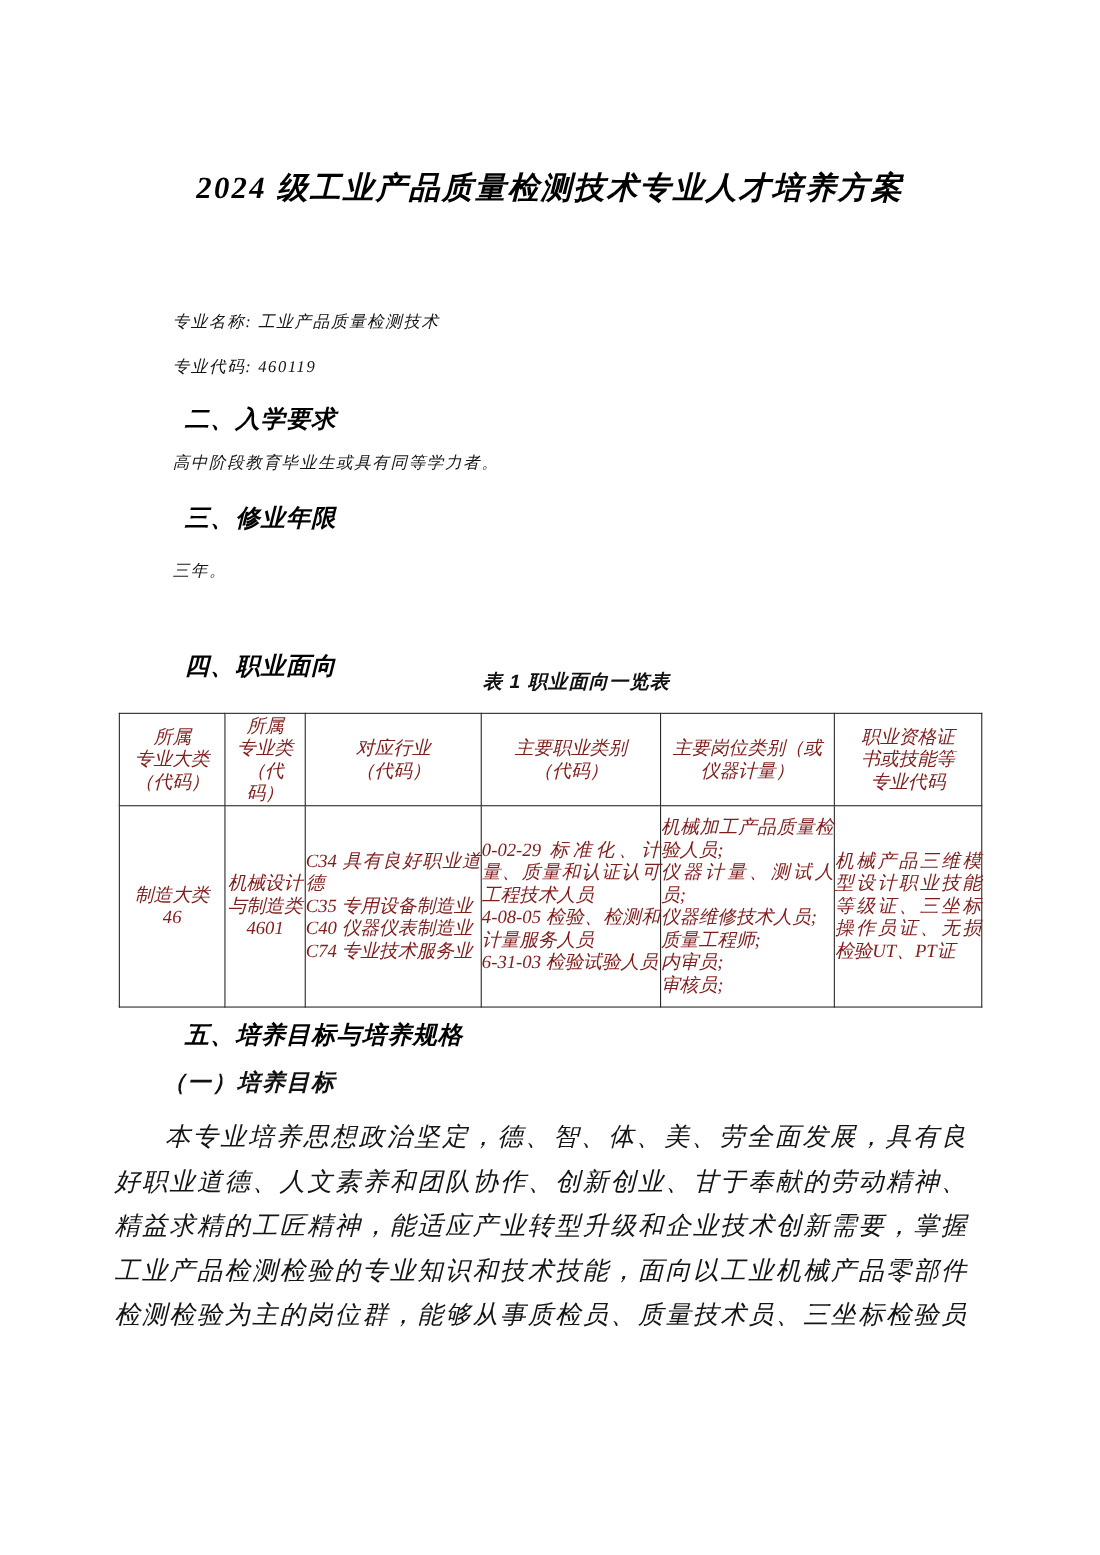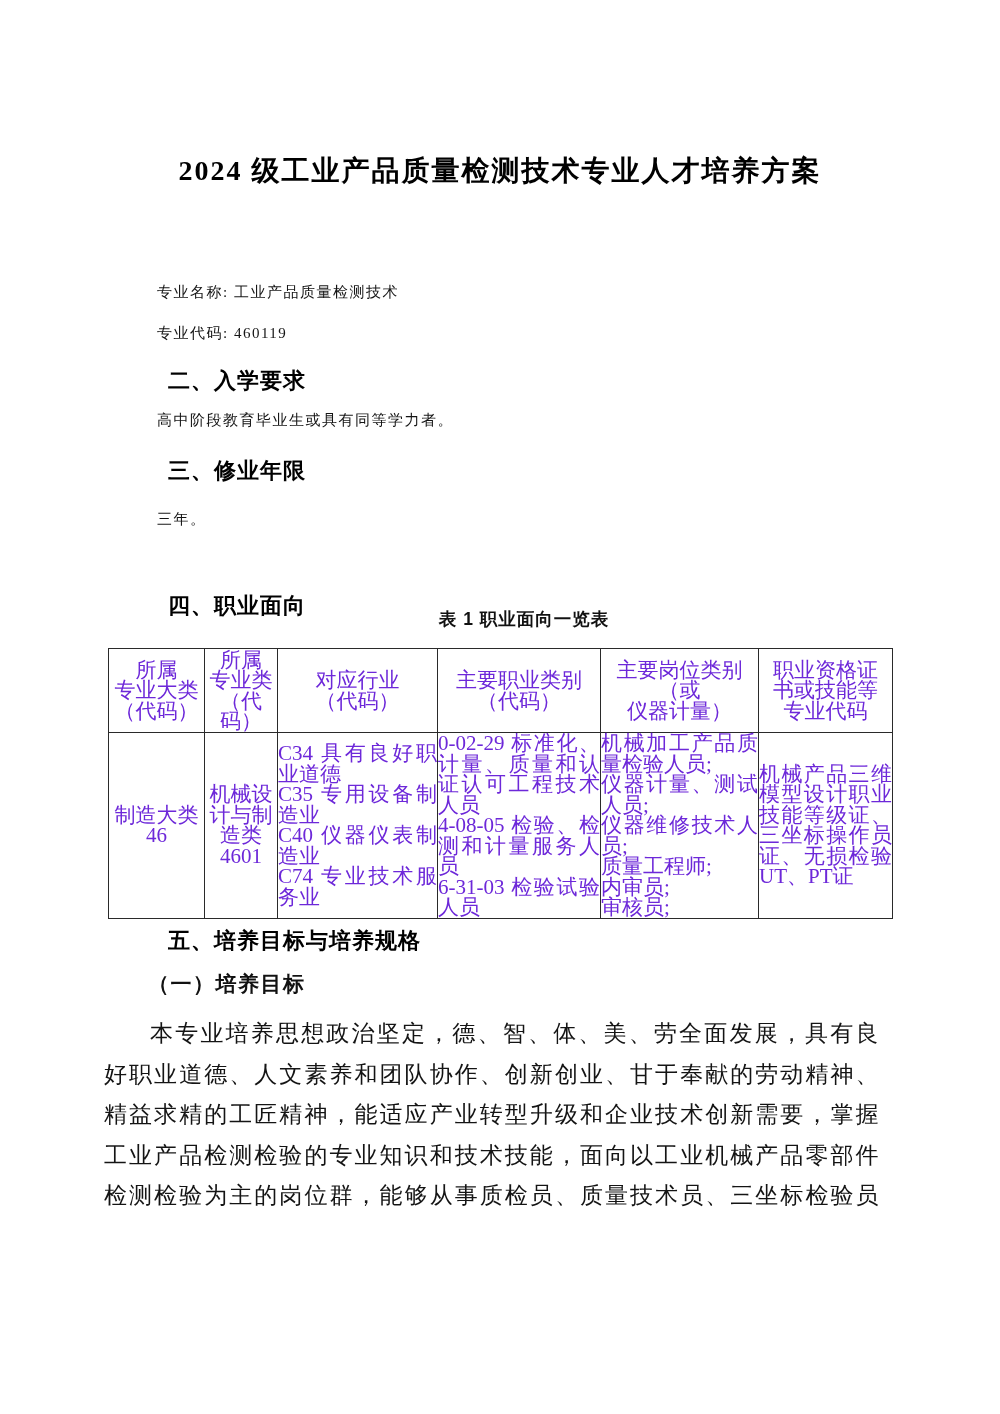--- a/index.html
+++ b/index.html
@@ -5,20 +5,21 @@
   html, body { margin: 0; padding: 0; background: #ffffff; }
   .page {
     position: relative;
     width: 1000px;
     height: 1224px;
     margin: 0 auto;
     background: #ffffff;
     color: #0d0d0d;
     font-family: "Liberation Serif", serif;
     overflow: hidden;
+    font-style: italic;
   }
   .doc-title {
     position: absolute;
     top: 152px; left: 0; right: 0;
     text-align: center;
     font-family: "Liberation Serif", serif;
     font-weight: 700;
     font-size: 28px;
     letter-spacing: 2px;
     color: #000;
@@ -74,23 +75,23 @@
     padding-left: 48px;
   }
   table.career {
     position: absolute;
     left: 108px;
     top: 648px;
     width: 784px;
     border-collapse: collapse;
     table-layout: fixed;
     font-family: "Liberation Serif", serif;
-    font-size: 21px;
+    font-size: 17px;
     line-height: 20.5px;
-    color: #6d28d9;
+    color: #7f1d1d;
   }
   table.career th, table.career td {
     border: 1px solid #2a2a2a;
     font-weight: normal;
     vertical-align: middle;
     padding: 0;
   }
   table.career th {
     text-align: center;
     white-space: pre-line;

